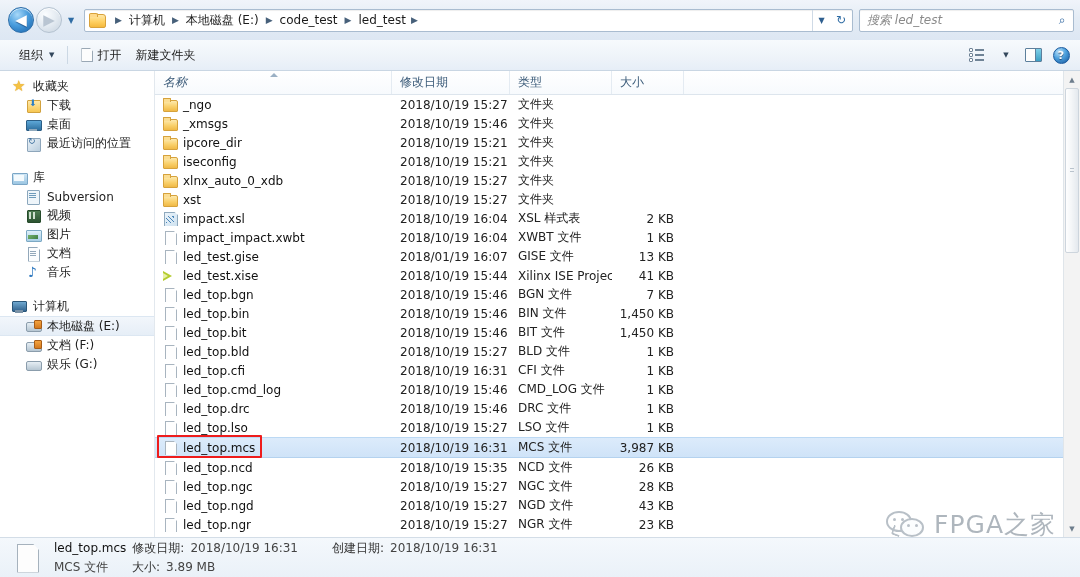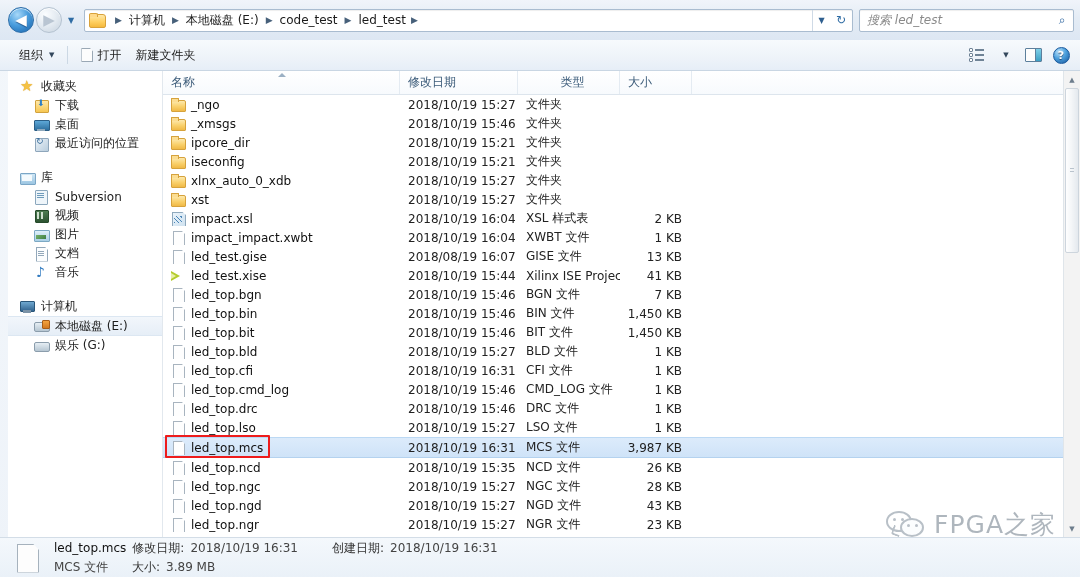--- a/index.html
+++ b/index.html
@@ -151,21 +151,21 @@
   .helpicon {
     width: 17px; height: 17px; border-radius: 50%;
     background: radial-gradient(circle at 34% 26%, #bfe4fa 0%, #4ca0dd 45%, #15559a 100%);
     border: 1px solid #1a5a9e;
     color: #fff; font-size: 11px; font-weight: bold;
     display: flex; align-items: center; justify-content: center;
     text-shadow: 0 1px 1px rgba(0,30,70,.7);
   }
 
   
-  .body-row { flex: 1 1 auto; display: flex; min-height: 0; background: #fff; margin-left: 8px; }
+  .body-row { flex: 1 1 auto; display: flex; min-height: 0; background: #fff; }
 
   
   .sidebar {
     flex: 0 0 155px; background: #fff;
     border-right: 1px solid #e2e8ee;
     padding-top: 6px; overflow: hidden;
     position: relative;
   }
   .nav-group { margin-bottom: 2px; }
   .nav-row {
@@ -290,23 +290,23 @@
     background: linear-gradient(to bottom,#ffffff 0%, #f7fafd 100%);
     border-bottom: 1px solid #dde5ed;
     font-size: 12px; color: #3a5a78;
   }
   .ch {
     display: flex; align-items: center;
     border-right: 1px solid #e4ebf2;
     padding-left: 8px; position: relative;
     white-space: nowrap; overflow: hidden;
   }
-  .ch.c-name { flex: 0 0 237px; }
+  .ch.c-name { flex: 0 0 237px; font-style: italic; }
   .ch.c-date { flex: 0 0 118px; }
-  .ch.c-type { flex: 0 0 102px; justify-content: center; }
+  .ch.c-type { flex: 0 0 102px; }
   .ch.c-size { flex: 0 0 72px; }
   .ch.c-rest { flex: 1 1 auto; border-right: none; }
   .sort-arrow {
     position: absolute; left: 115px; top: 2px;
     width: 0; height: 0; border-left: 4px solid transparent; border-right: 4px solid transparent;
     border-bottom: 4px solid #9bb0c4;
   }
 
   .rows-wrap { flex: 1 1 auto; position: relative; overflow: hidden; }
   .row {
@@ -581,20 +581,24 @@
       <div class="nav-group">
         <div class="nav-row">
           <span class="ni ni-pc"></span>
           <span>计算机</span>
         </div>
         <div class="nav-row child selected">
           <span class="ni ni-drive locked"></span>
           <span>本地磁盘 (E:)</span>
         </div>
         <div class="nav-row child">
+          <span class="ni ni-drive locked"></span>
+          <span>文档 (F:)</span>
+        </div>
+        <div class="nav-row child">
           <span class="ni ni-drive"></span>
           <span>娱乐 (G:)</span>
         </div>
       </div>
 
       <div class="nav-spacer"></div>
 
     </div>
 
     <div class="listpane">
@@ -686,21 +690,21 @@
             </div>
             <div class="cell date">2018/10/19 16:04</div>
             <div class="cell type">XWBT 文件</div>
             <div class="cell size">1 KB</div>
           </div>
           <div class="row">
             <div class="cell name">
               <span class="fi fi-file"></span>
               <span>led_test.gise</span>
             </div>
-            <div class="cell date">2018/08/19 16:07</div>
+            <div class="cell date">2018/01/19 16:07</div>
             <div class="cell type">GISE 文件</div>
             <div class="cell size">13 KB</div>
           </div>
           <div class="row">
             <div class="cell name">
               <span class="fi fi-xise"></span>
               <span>led_test.xise</span>
             </div>
             <div class="cell date">2018/10/19 15:44</div>
             <div class="cell type">Xilinx ISE Project</div>

